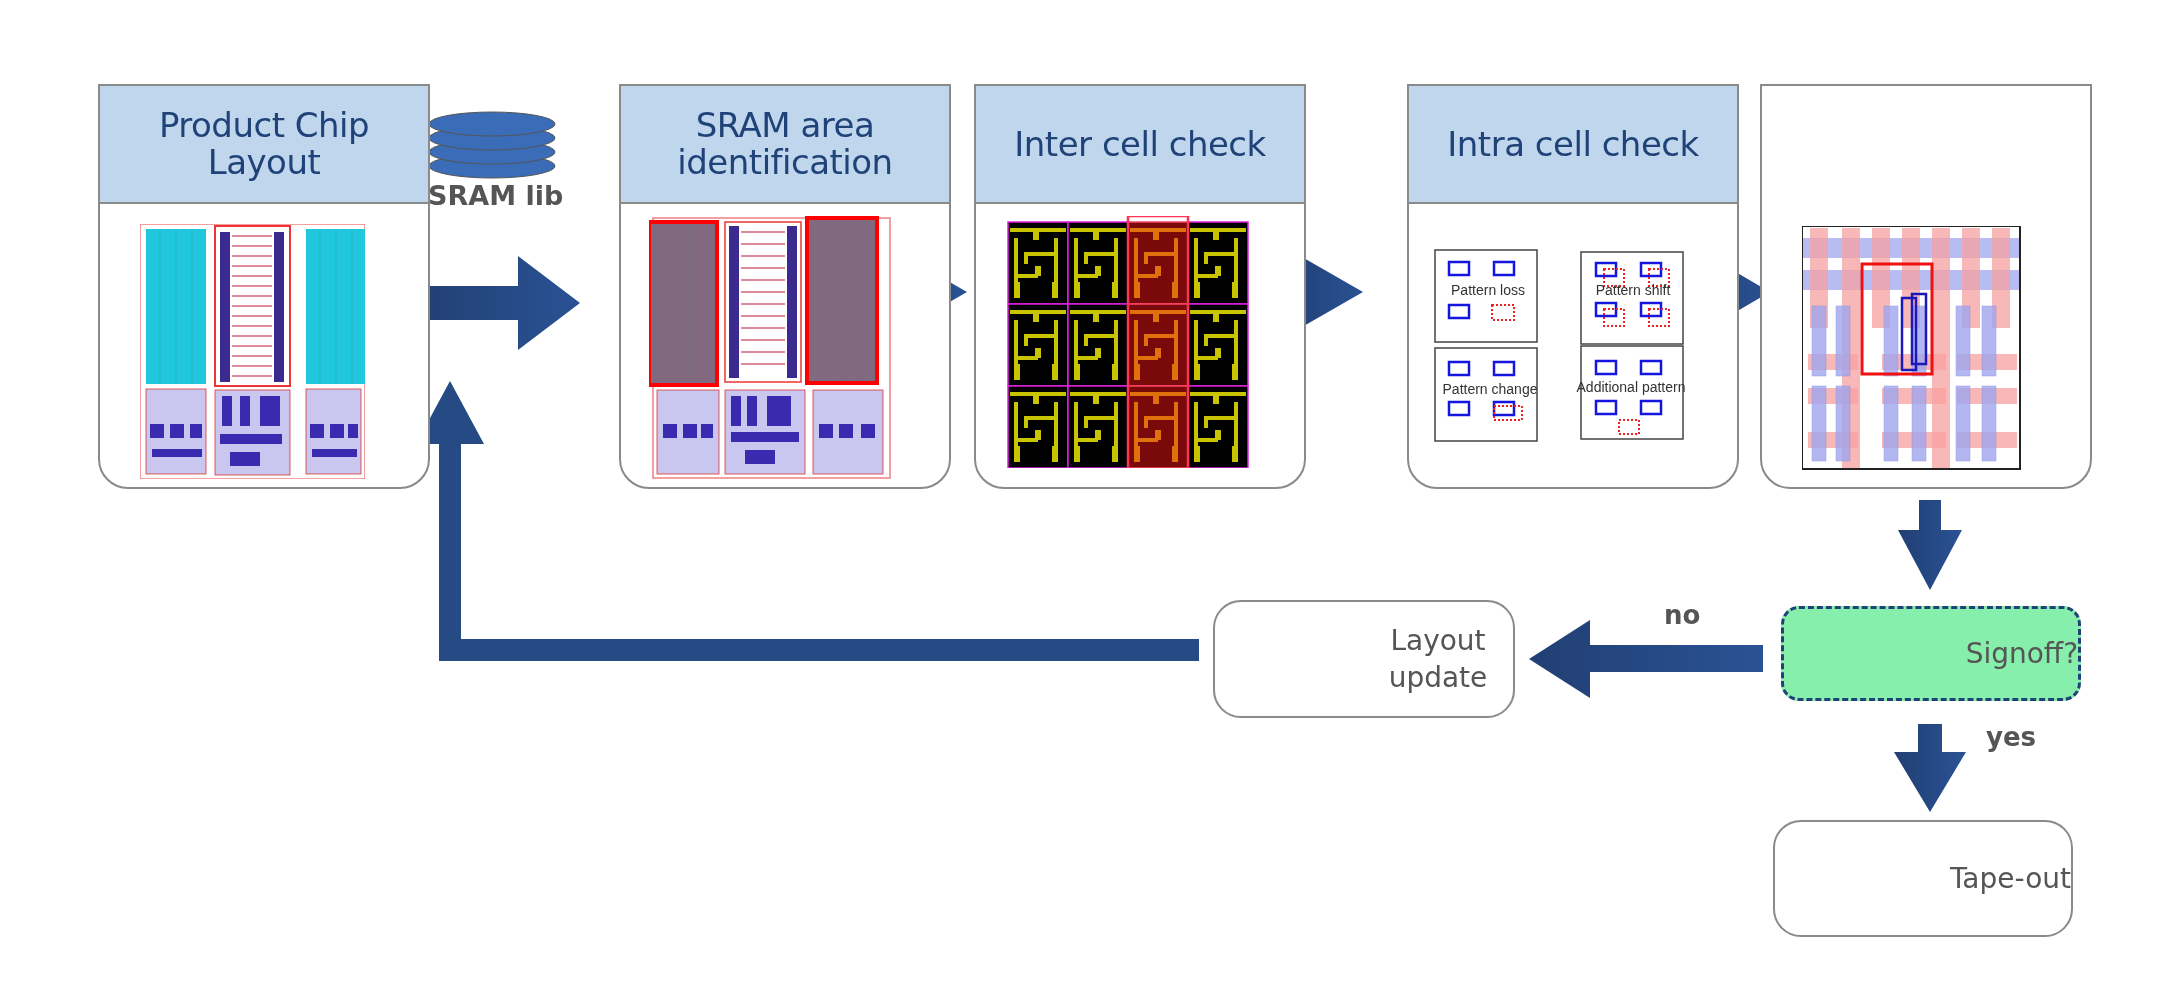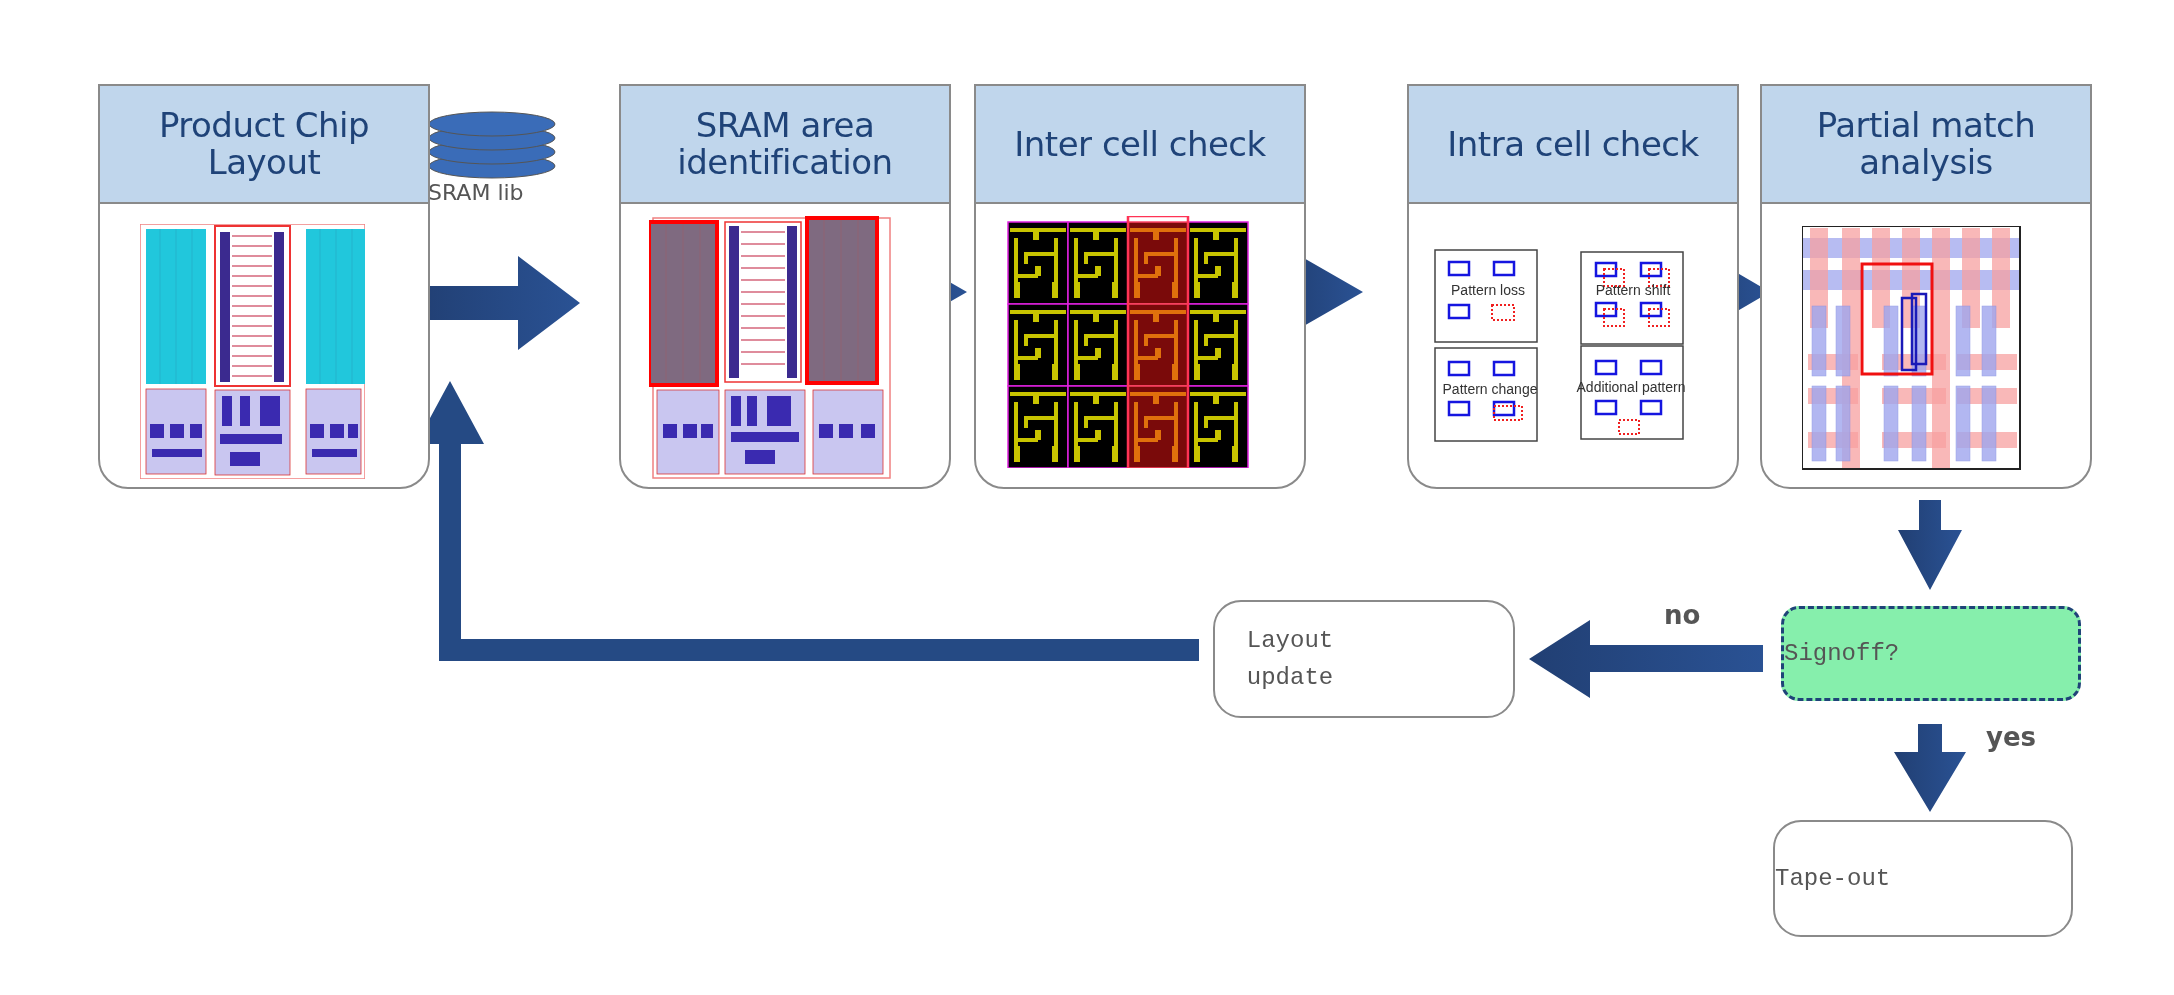--- a/index.html
+++ b/index.html
@@ -11,26 +11,26 @@
           border: 2px solid #8a8a8a; border-radius: 0 0 30px 30px; background: #fff;
           box-sizing: border-box; overflow: hidden; }
   .card-header { height: 118px; background: #c0d6ec; border-bottom: 2px solid #8a8a8a;
           display: flex; align-items: center; justify-content: center; text-align: center;
           color: #1f4378; font-size: 34px; line-height: 37px; letter-spacing: -0.5px;
           padding: 0 6px; box-sizing: border-box; }
   .card-body { position: absolute; left: 0; right: 0; top: 120px; bottom: 0; }
   .card-body svg { position: absolute; }
 
   .box { position: absolute; border: 2px solid #8a8a8a; border-radius: 28px; background: #fff;
-         box-sizing: border-box; display: flex; align-items: center; justify-content: flex-start;
-         text-align: center; color: #555; font-size: 24px; line-height: 37px; font-family: Liberation Mono, monospace; }
+         box-sizing: border-box; display: flex; align-items: center; justify-content: flex-end;
+         text-align: center; color: #555; font-size: 28px; line-height: 37px; }
   .box.signoff { background: #86efac; border: 3px dashed #1f4378; border-radius: 18px; }
 
   .label { position: absolute; color: #555; font-size: 26px; font-weight: bold; }
-  .lib-label { position: absolute; color: #555; font-size: 22px; font-weight: normal; }
+  .lib-label { position: absolute; color: #555; font-size: 27px; font-weight: bold; }
 
   svg.overlay { position: absolute; left: 0; top: 0; }
 </style>
 </head>
 <body>
 
 <svg class="overlay" width="2174" height="995">
   <defs>
     <linearGradient id="ag" x1="0" x2="1" y1="0" y2="0">
       <stop offset="0" stop-color="#213f73"></stop>
@@ -383,21 +383,20 @@
       </g>
       <text x="55" y="47" text-anchor="middle" font-size="14" fill="#333" font-family="Liberation Sans, sans-serif">Pattern loss</text>
       <text x="200" y="47" text-anchor="middle" font-size="14" fill="#333" font-family="Liberation Sans, sans-serif">Pattern shift</text>
       <text x="57" y="146" text-anchor="middle" font-size="14" fill="#333" font-family="Liberation Sans, sans-serif">Pattern change</text>
       <text x="198" y="144" text-anchor="middle" font-size="14" fill="#333" font-family="Liberation Sans, sans-serif">Additional pattern</text>
     </svg>
   </div>
 </div>
 
 <div class="card" style="left:1760px">
-  <div class="card-header">Partial match analysis</div>
   <div class="card-body">
     <svg id="partial-svg" style="left:40px;top:20px" width="220" height="245">
         <rect x="0" y="0" width="218" height="243" fill="#fff" stroke="#222" stroke-width="2"></rect>
         <rect x="1" y="12" width="216" height="20" fill="#9fa6ee" opacity="0.75"></rect>
         <rect x="1" y="44" width="216" height="20" fill="#9fa6ee" opacity="0.75"></rect>
         <rect x="8" y="2" width="18" height="100" fill="#f7a0a0" opacity="0.75"></rect>
         <rect x="40" y="2" width="18" height="240" fill="#f7a0a0" opacity="0.75"></rect>
         <rect x="70" y="2" width="18" height="100" fill="#f7a0a0" opacity="0.75"></rect>
         <rect x="100" y="2" width="18" height="100" fill="#f7a0a0" opacity="0.75"></rect>
         <rect x="130" y="2" width="18" height="240" fill="#f7a0a0" opacity="0.75"></rect>

